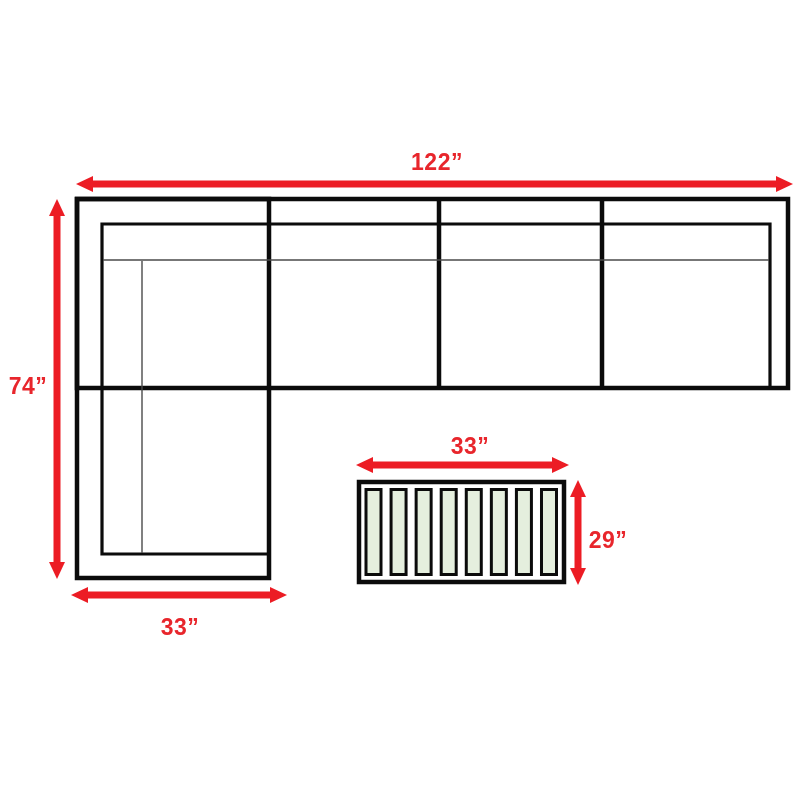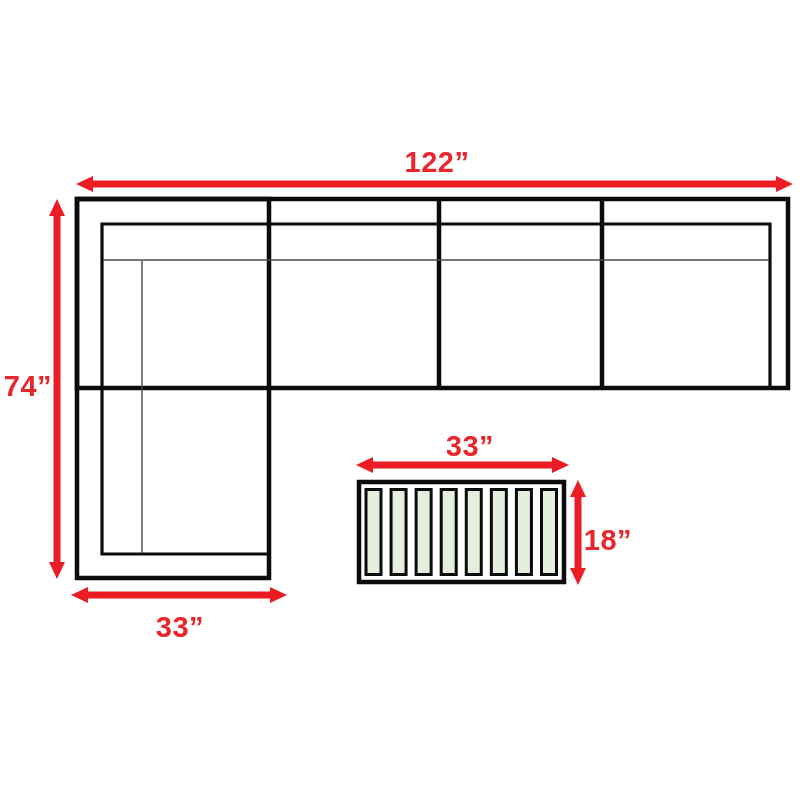--- a/index.html
+++ b/index.html
@@ -16,21 +16,21 @@
     overflow: hidden;
   }
   .canvas svg {
     position: absolute;
     left: 0;
     top: 0;
   }
   .dim-label {
     position: absolute;
     color: var(--label-red, #e8262c);
-    font-size: 29px;
+    font-size: 23px;
     font-weight: 700;
     text-align: center;
     letter-spacing: 0.5px;
     line-height: 26px;
     user-select: none;
   }
   .frame {
     fill: none;
     stroke: var(--line-black, #0b0b0b);
     stroke-width: 4.5;
@@ -131,15 +131,15 @@
   </svg>
 
   <div class="dim-label" style="left:397px; top:149px; width:80px;">122”</div>
 
   <div class="dim-label" style="left:2px; top:373px; width:52px;">74”</div>
 
   <div class="dim-label" style="left:140px; top:614px; width:80px;">33”</div>
 
   <div class="dim-label" style="left:430px; top:433px; width:80px;">33”</div>
 
-  <div class="dim-label" style="left:583px; top:527px; width:50px;">18”</div>
+  <div class="dim-label" style="left:583px; top:527px; width:50px;">29”</div>
 
 </div>
 
 </body></html>

